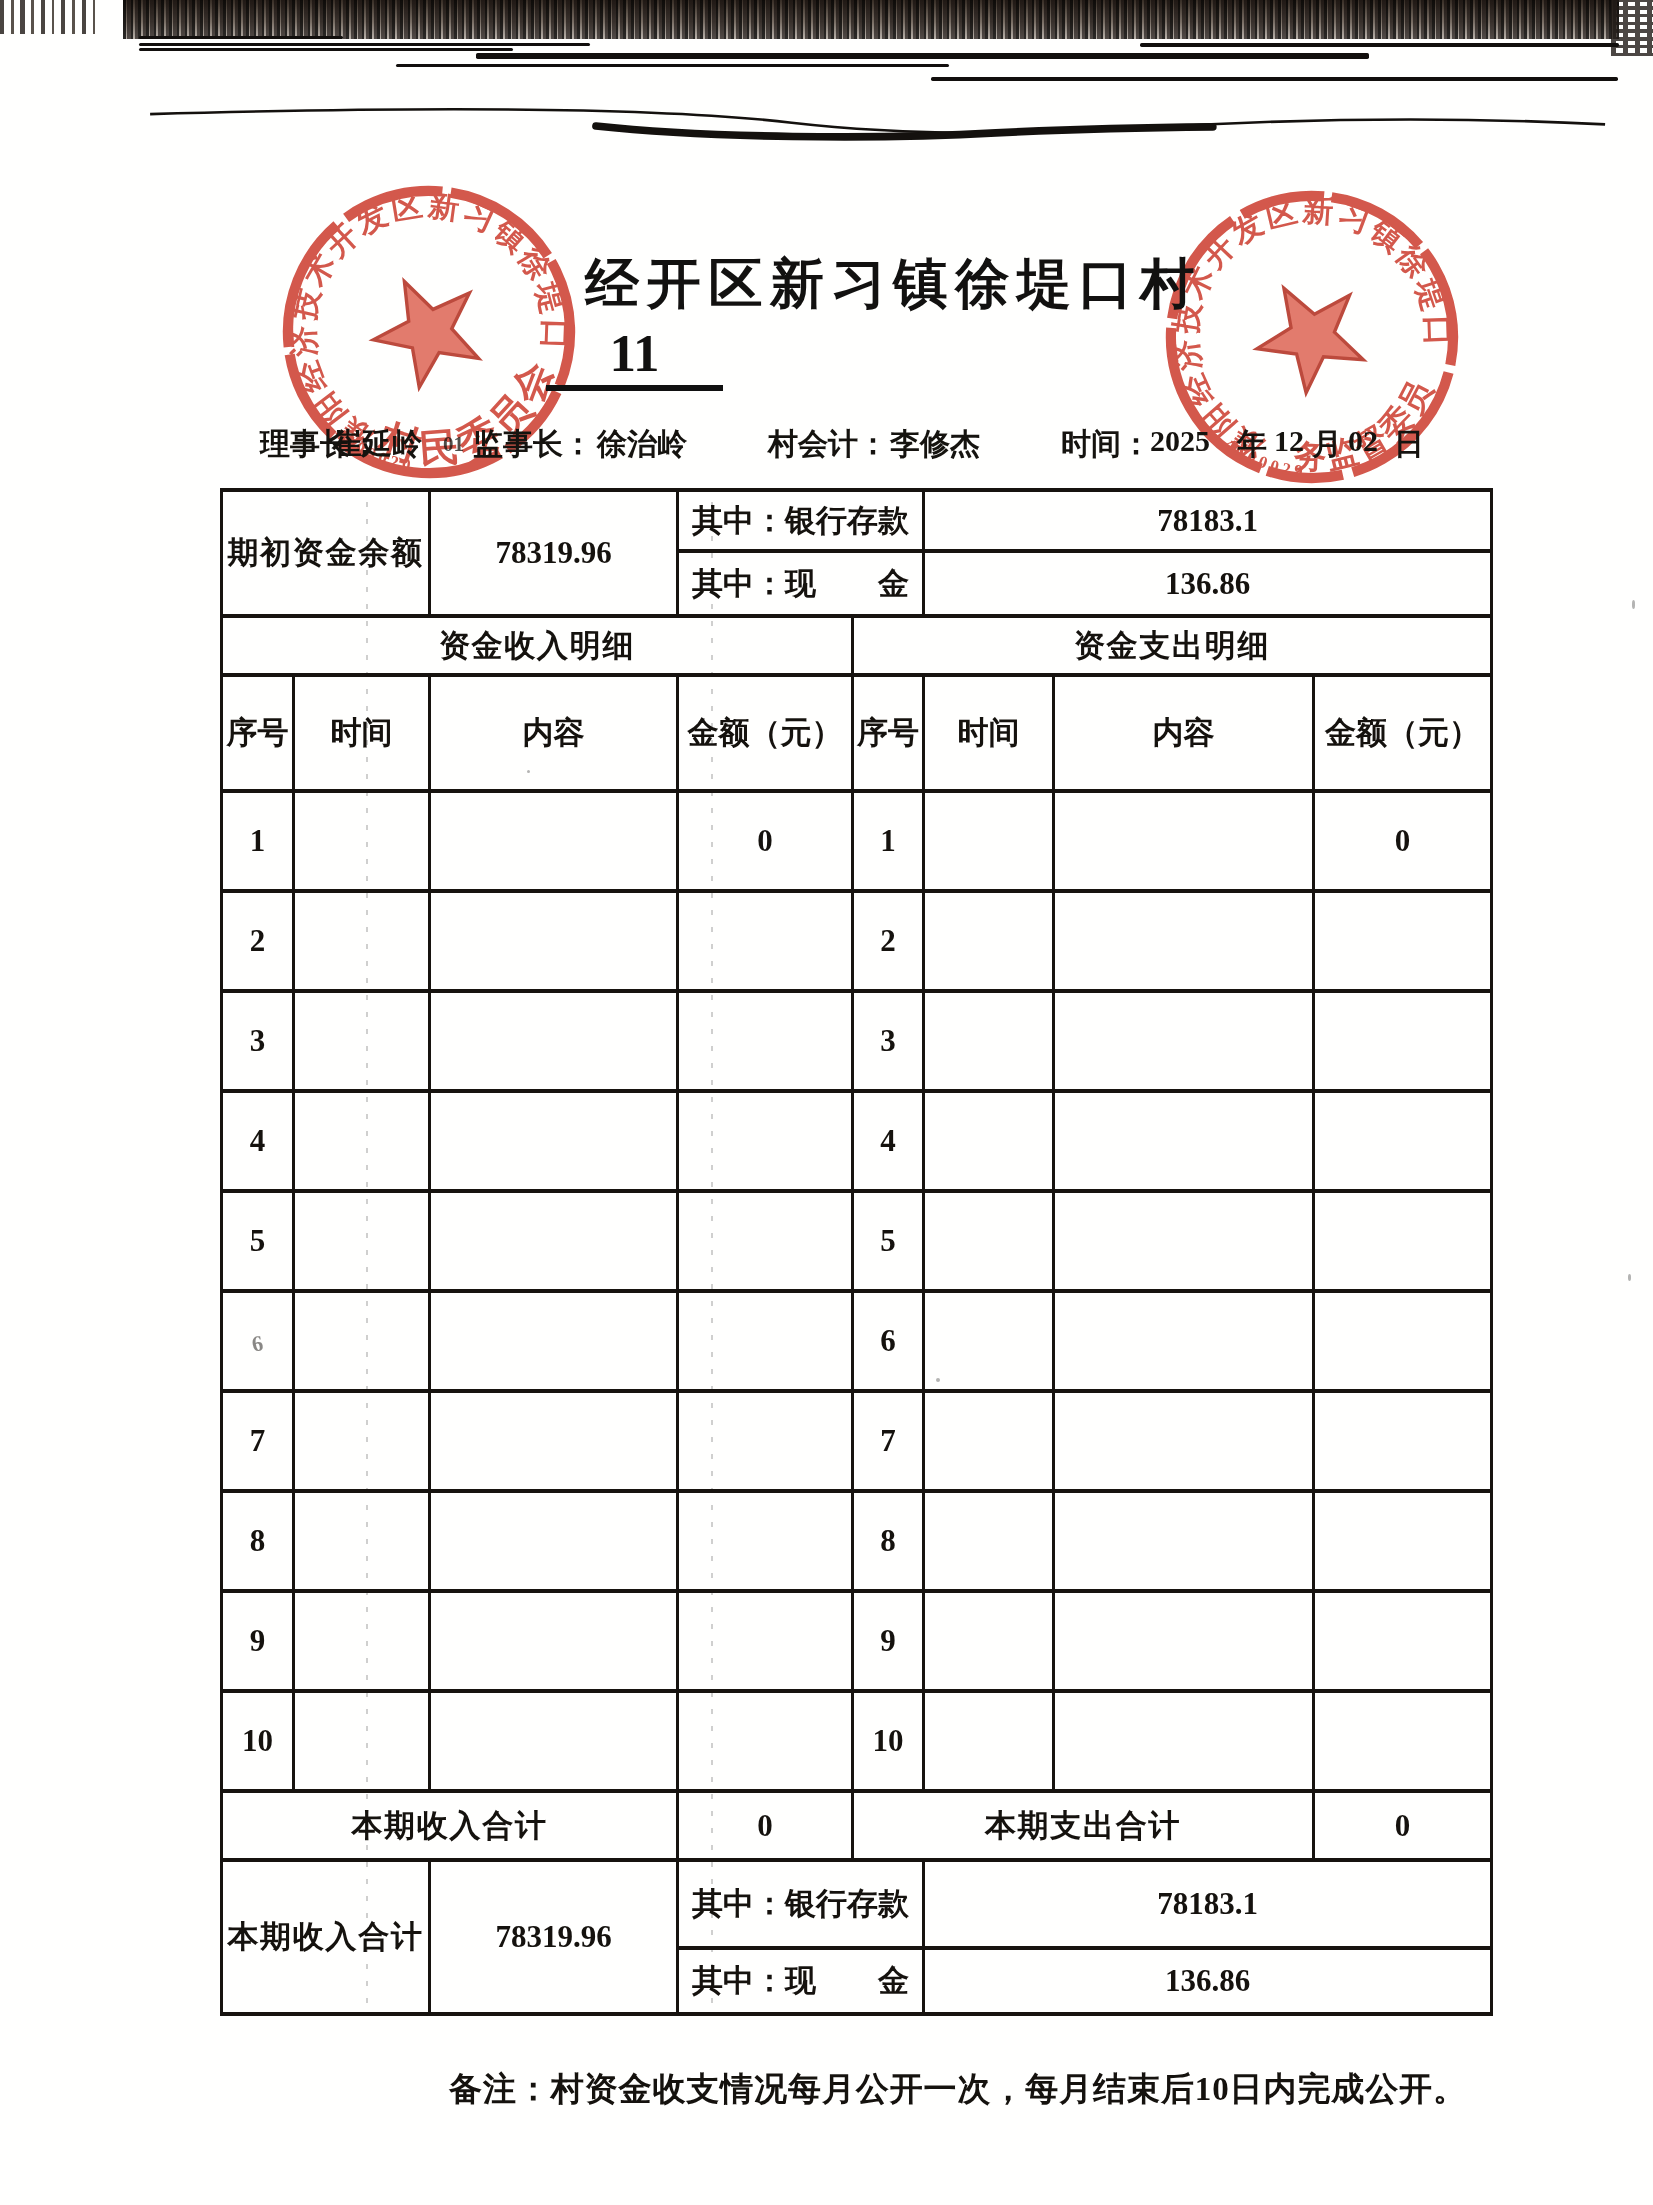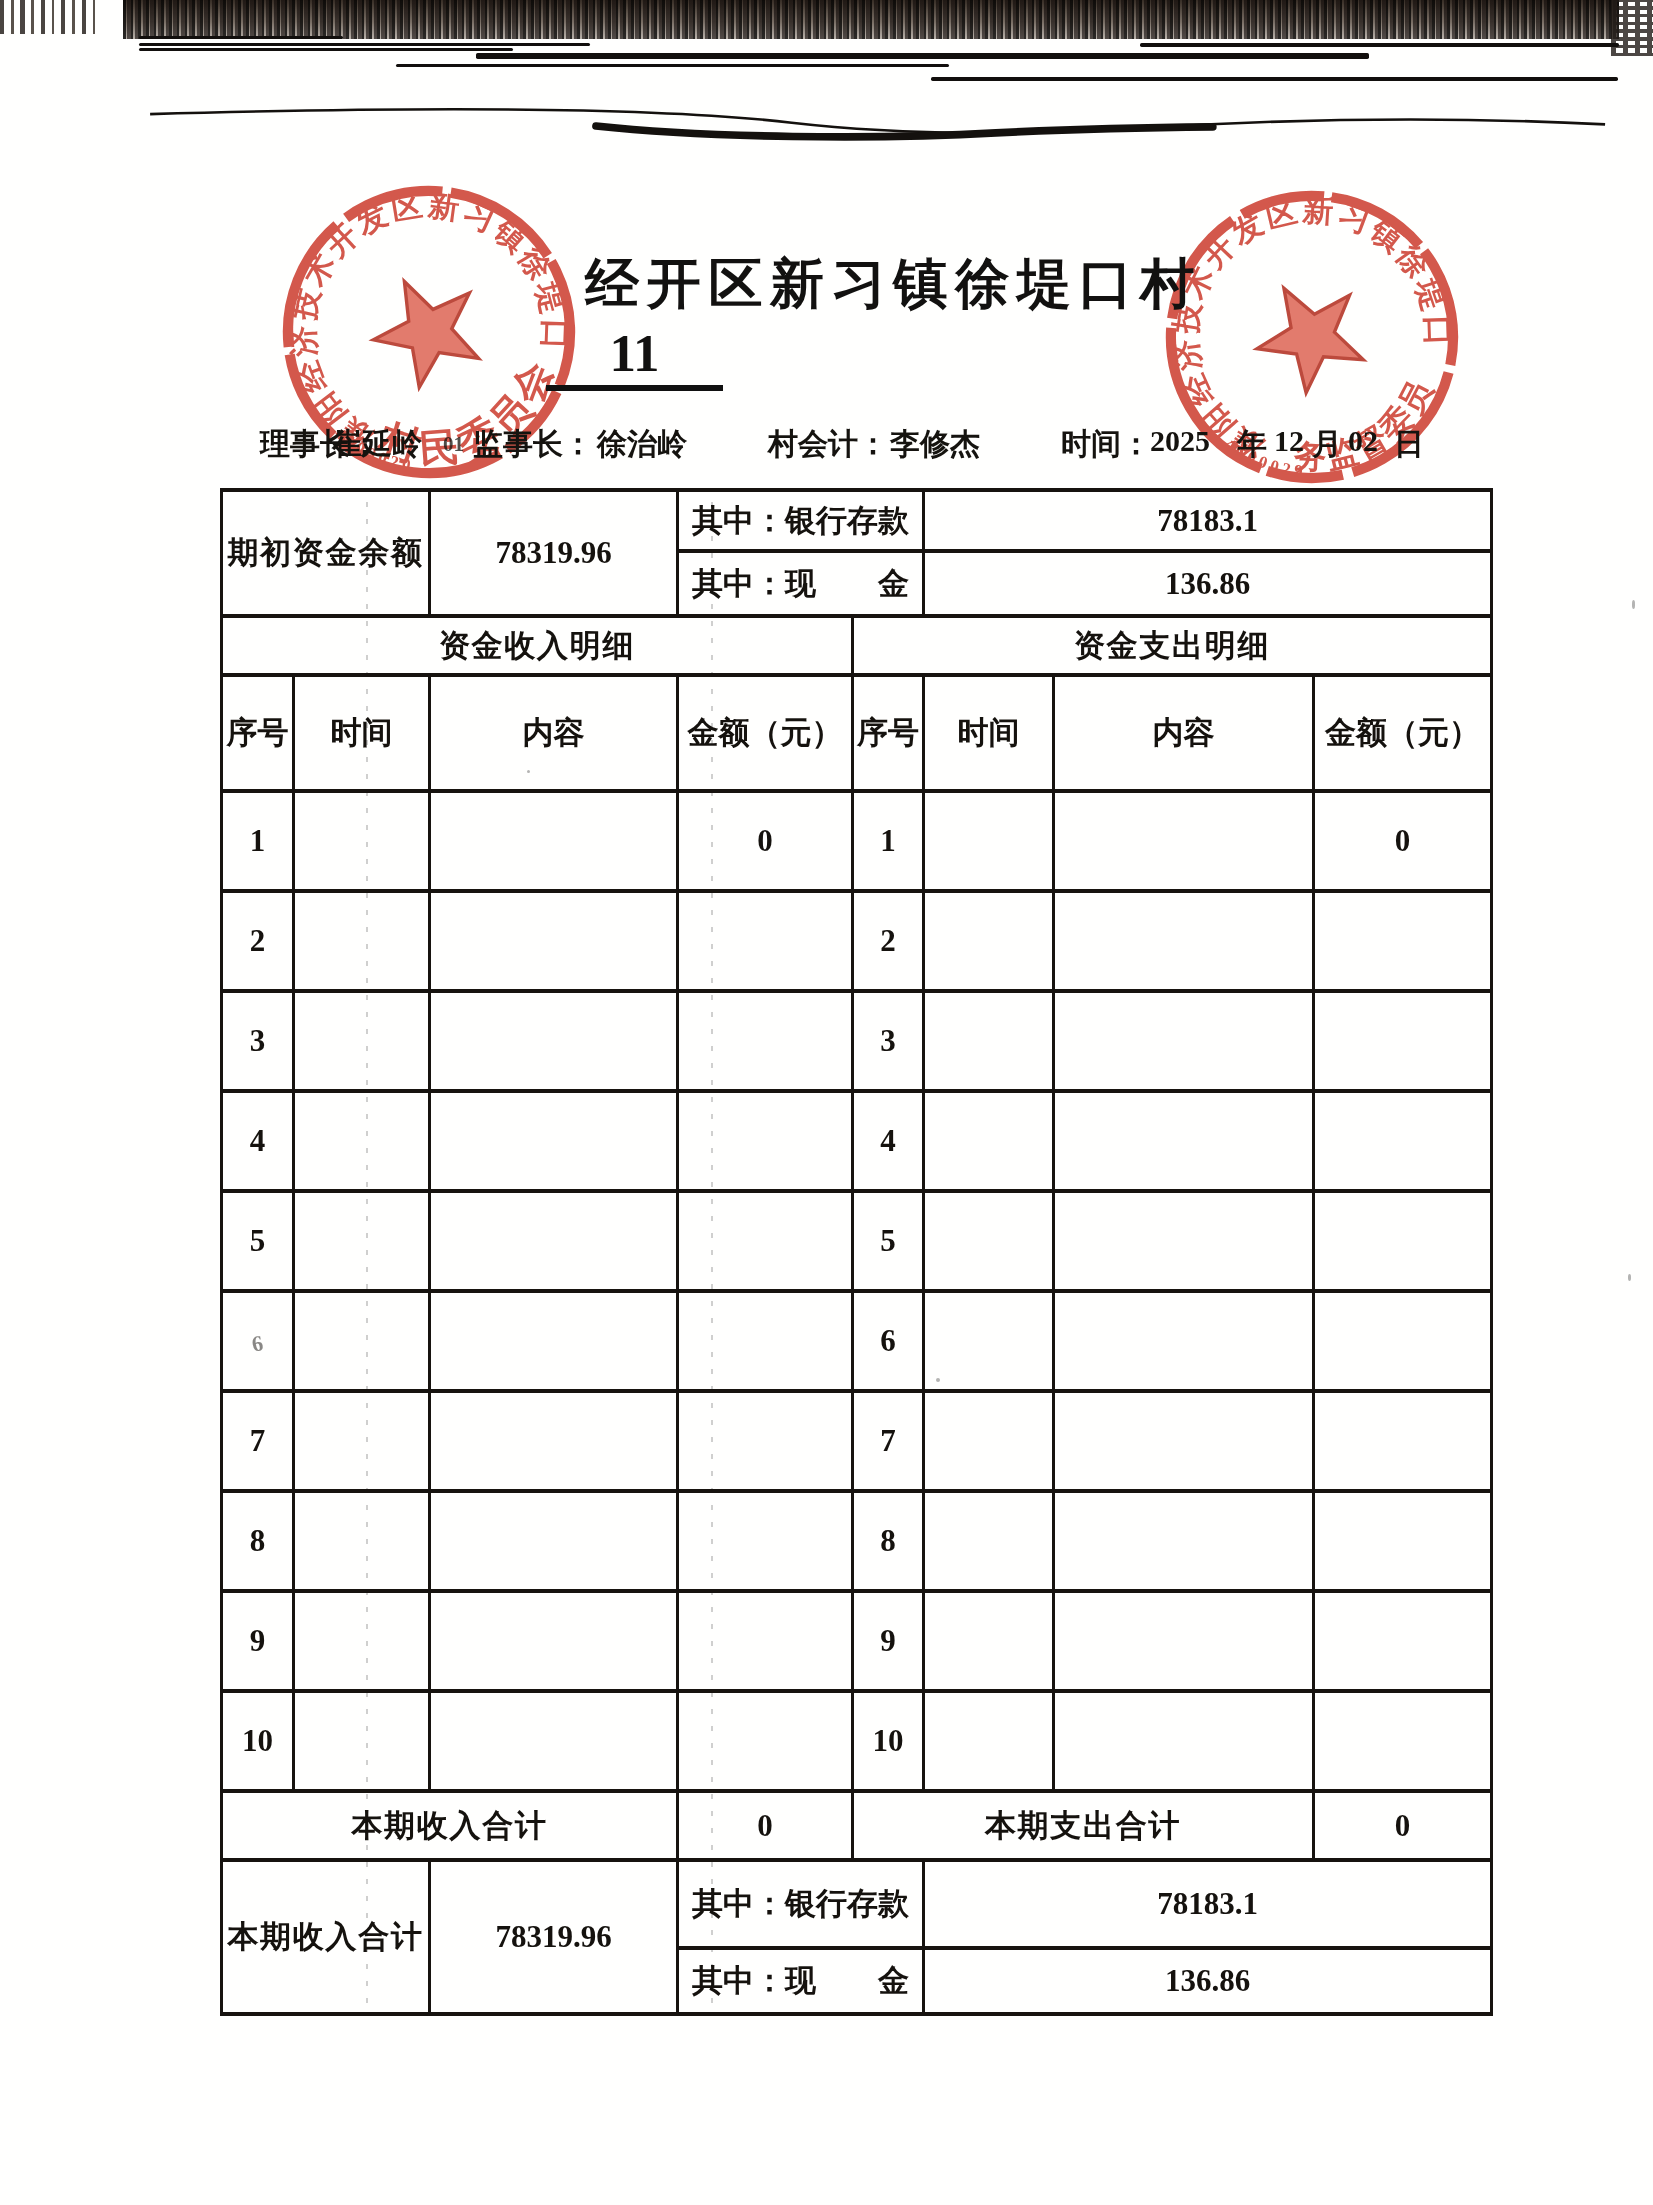--- a/index.html
+++ b/index.html
@@ -315,15 +315,16 @@
         <td colspan="2" class="lbl-left">其中：银行存款</td>
         <td colspan="3">78183.1</td>
       </tr>
       <tr class="r-close2">
         <td colspan="2" class="lbl-left">其中：现　　金</td>
         <td colspan="3">136.86</td>
       </tr>
     </tbody>
   </table>
 
+  <div class="note">备注：村资金收支情况每月公开一次，每月结束后10日内完成公开。</div>
 
 </div>
 
 
 </body></html>

